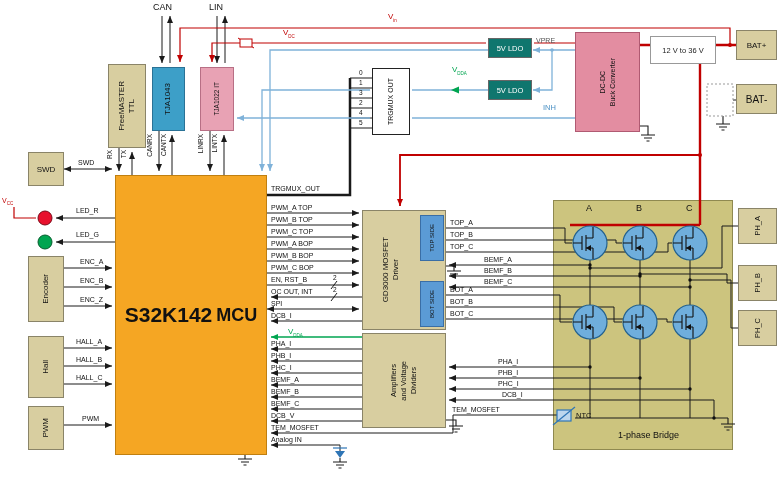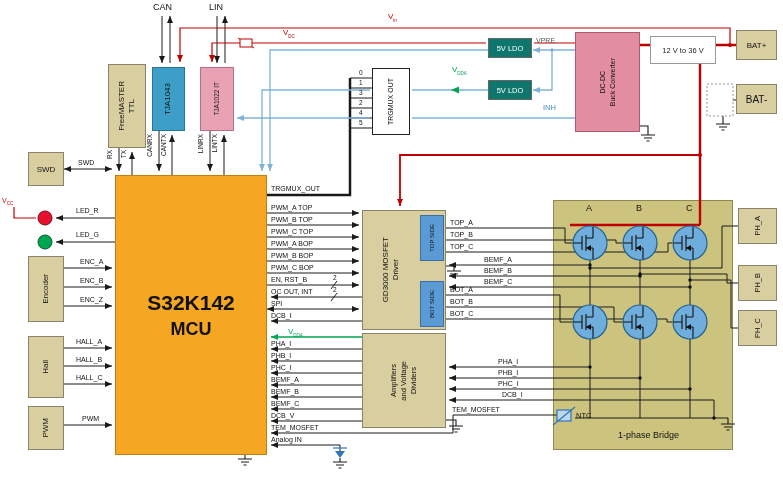--- a/index.html
+++ b/index.html
@@ -62,21 +62,21 @@
   </div>
   <div class="blk tan" style="left:28px;top:256px;width:36px;height:66px">
     <span class="vt">Encoder</span>
   </div>
   <div class="blk tan" style="left:28px;top:336px;width:36px;height:62px">
     <span class="vt">Hall</span>
   </div>
   <div class="blk tan" style="left:28px;top:406px;width:36px;height:44px">
     <span class="vt">PWM</span>
   </div>
-  <div class="blk orange" style="left:115px;top:175px;width:152px;height:280px;flex-direction:column;gap:4px">
+  <div class="blk orange" style="left:115px;top:175px;width:152px;height:280px;flex-direction:row;gap:4px">
     <span style="font-size:21px;font-weight:bold">S32K142</span>
     <span style="font-size:18px;font-weight:bold">MCU</span>
   </div>
   <div class="blk tan" style="left:362px;top:210px;width:84px;height:120px;padding-right:26px">
     <span class="vt">GD3000 MOSFET</span>
     <span class="vt">Driver</span>
   </div>
   <div class="blk sideblue" style="left:420px;top:215px;width:24px;height:46px">
     <span class="vt" style="font-size:6px">TOP SIDE</span>
   </div>

